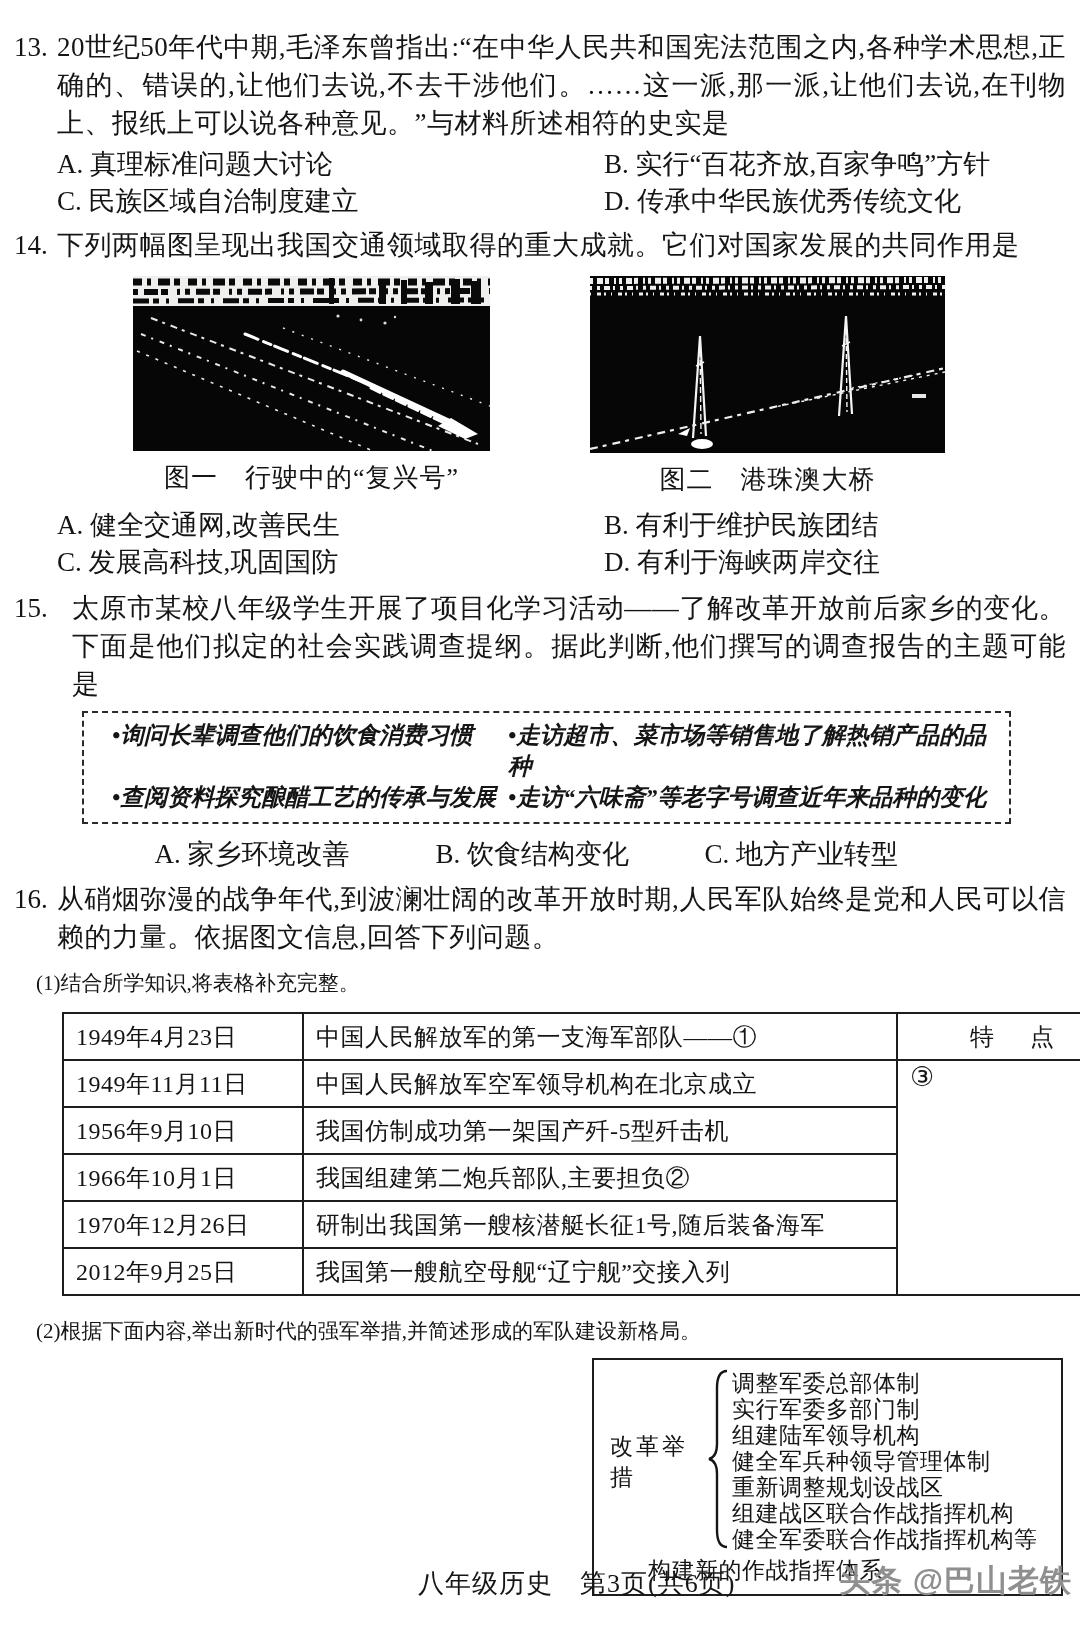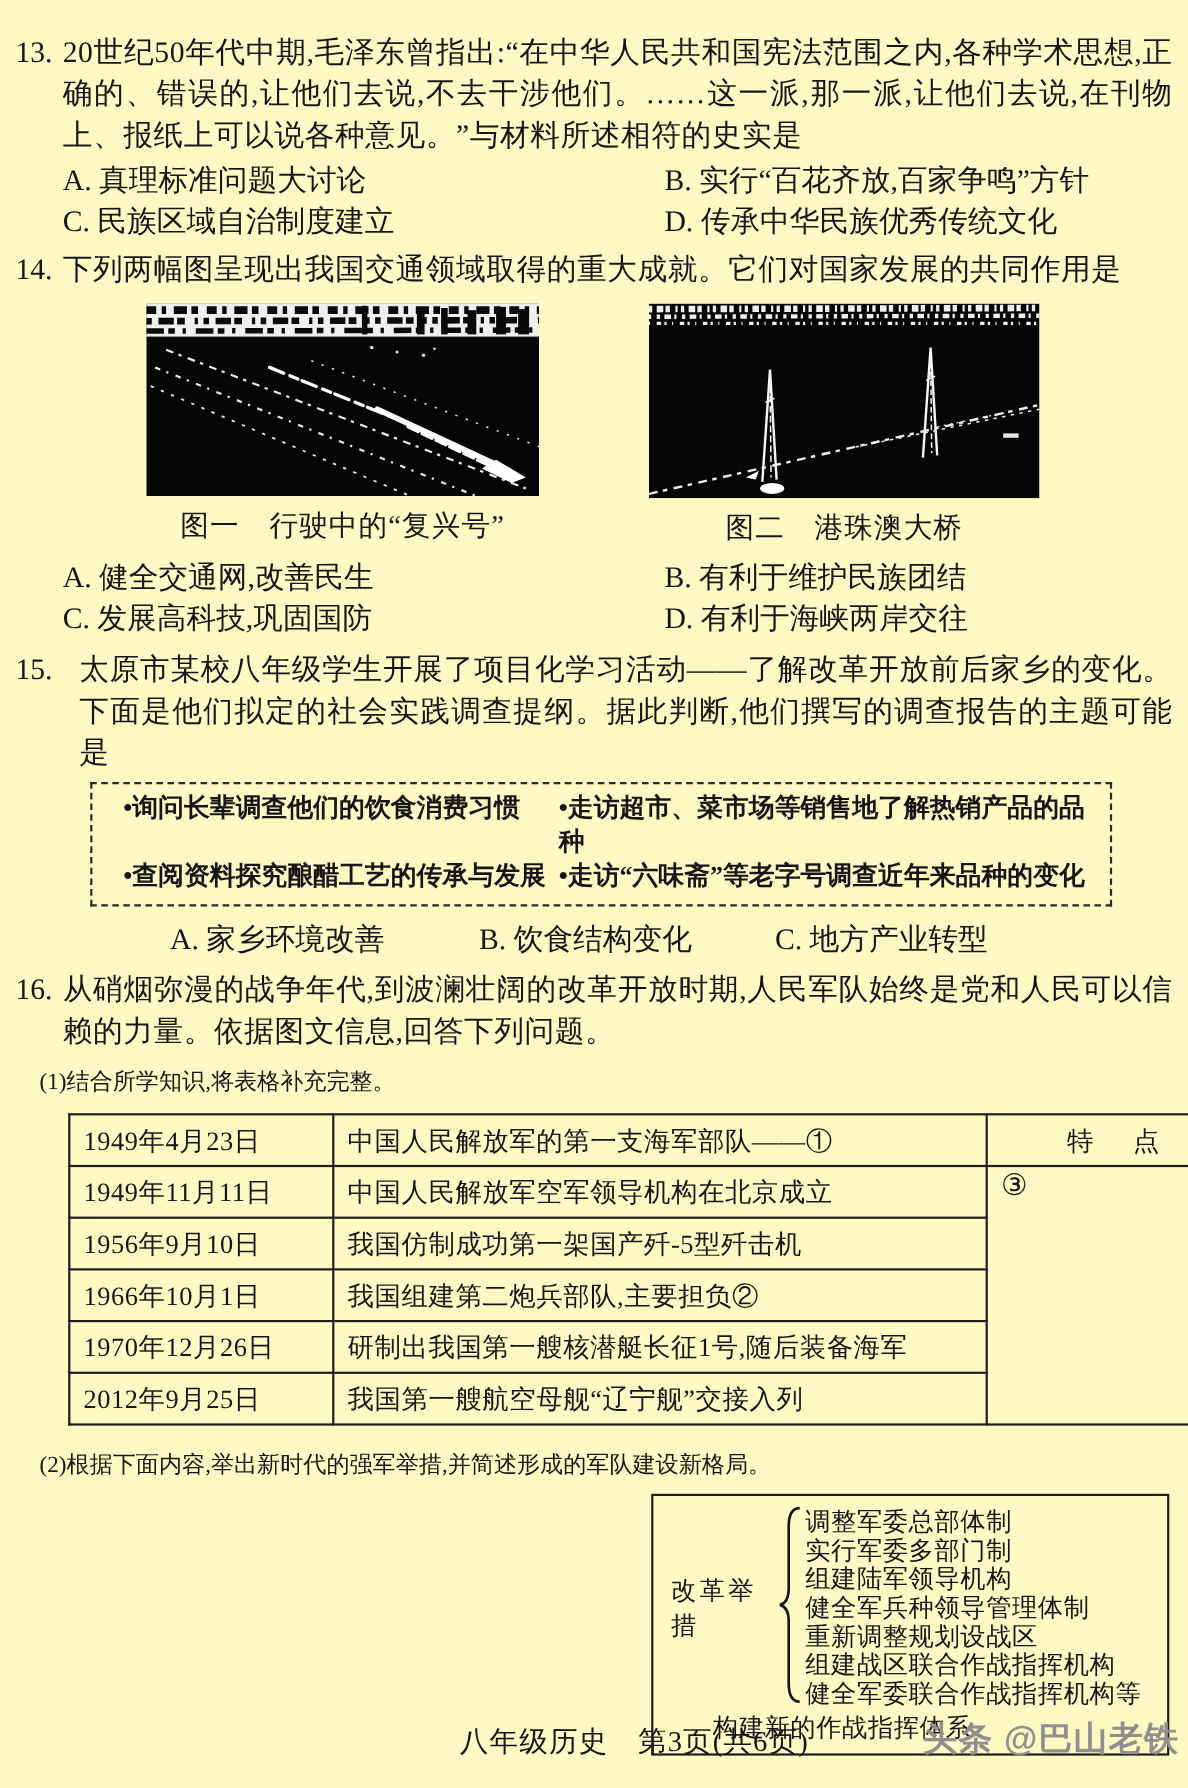--- a/index.html
+++ b/index.html
@@ -1,18 +1,18 @@
 <!DOCTYPE html>
 <html><head>
 <meta charset="utf-8">
 <style>
   html,body { margin:0; padding:0; background:#d8d8d8; }
   .page {
     position:relative; width:1080px; height:1625px; margin:0 auto;
-    background:#fef9c3; color:#151515; overflow:hidden;
+    background:#ffffff; color:#151515; overflow:hidden;
     font-family:"Liberation Serif","DejaVu Serif",serif;
   }
   .content { position:absolute; inset:0; padding:28px 14px 0 14px; box-sizing:border-box; }
 
   
   .q { display:flex; align-items:flex-start; }
   .qnum { flex:0 0 43px; font-size:27px; line-height:38px; }
   .qstem { flex:1; font-size:27px; line-height:38px; text-align:justify; letter-spacing:0.5px; }
 
   .opts2 { margin-left:43px; display:grid; grid-template-columns:547px 1fr; font-size:27px; line-height:37px; margin-top:4px; }
@@ -20,21 +20,21 @@
 
   .figrow { display:flex; margin-left:119px; gap:100px; margin-top:12px; }
   .fig { width:357px; }
   .fig svg { display:block; }
   .figcap { text-align:center; font-size:26px; margin-top:9px; letter-spacing:1px; }
 
   .surveybox {
     margin-left:68px; width:929px; box-sizing:border-box; margin-top:8px;
     border:2px dashed #2a2a2a; padding:7px 10px 9px 28px;
     display:grid; grid-template-columns:396px 1fr;
-    font-size:23.5px; line-height:31px; font-weight:bold;
+    font-size:23.5px; line-height:31px; font-weight:bold;font-style:italic;
   }
   .opts4 { display:flex; margin-left:47px; margin-top:12px; font-size:27px; line-height:36px;justify-content:center; }
   .opts4 .o1 { width:281px; } .opts4 .o2 { width:269px; } .opts4 .o3 { width:268px; }
 
   .sechead {
     margin-left:6px; margin-top:12px; font-size:28px; line-height:38px; font-weight:bold;
     font-family:"Liberation Sans","DejaVu Sans",sans-serif; letter-spacing:1px;
   }
 
   .partline { margin-left:22px; font-size:21px; line-height:38px; margin-top:8px; }

